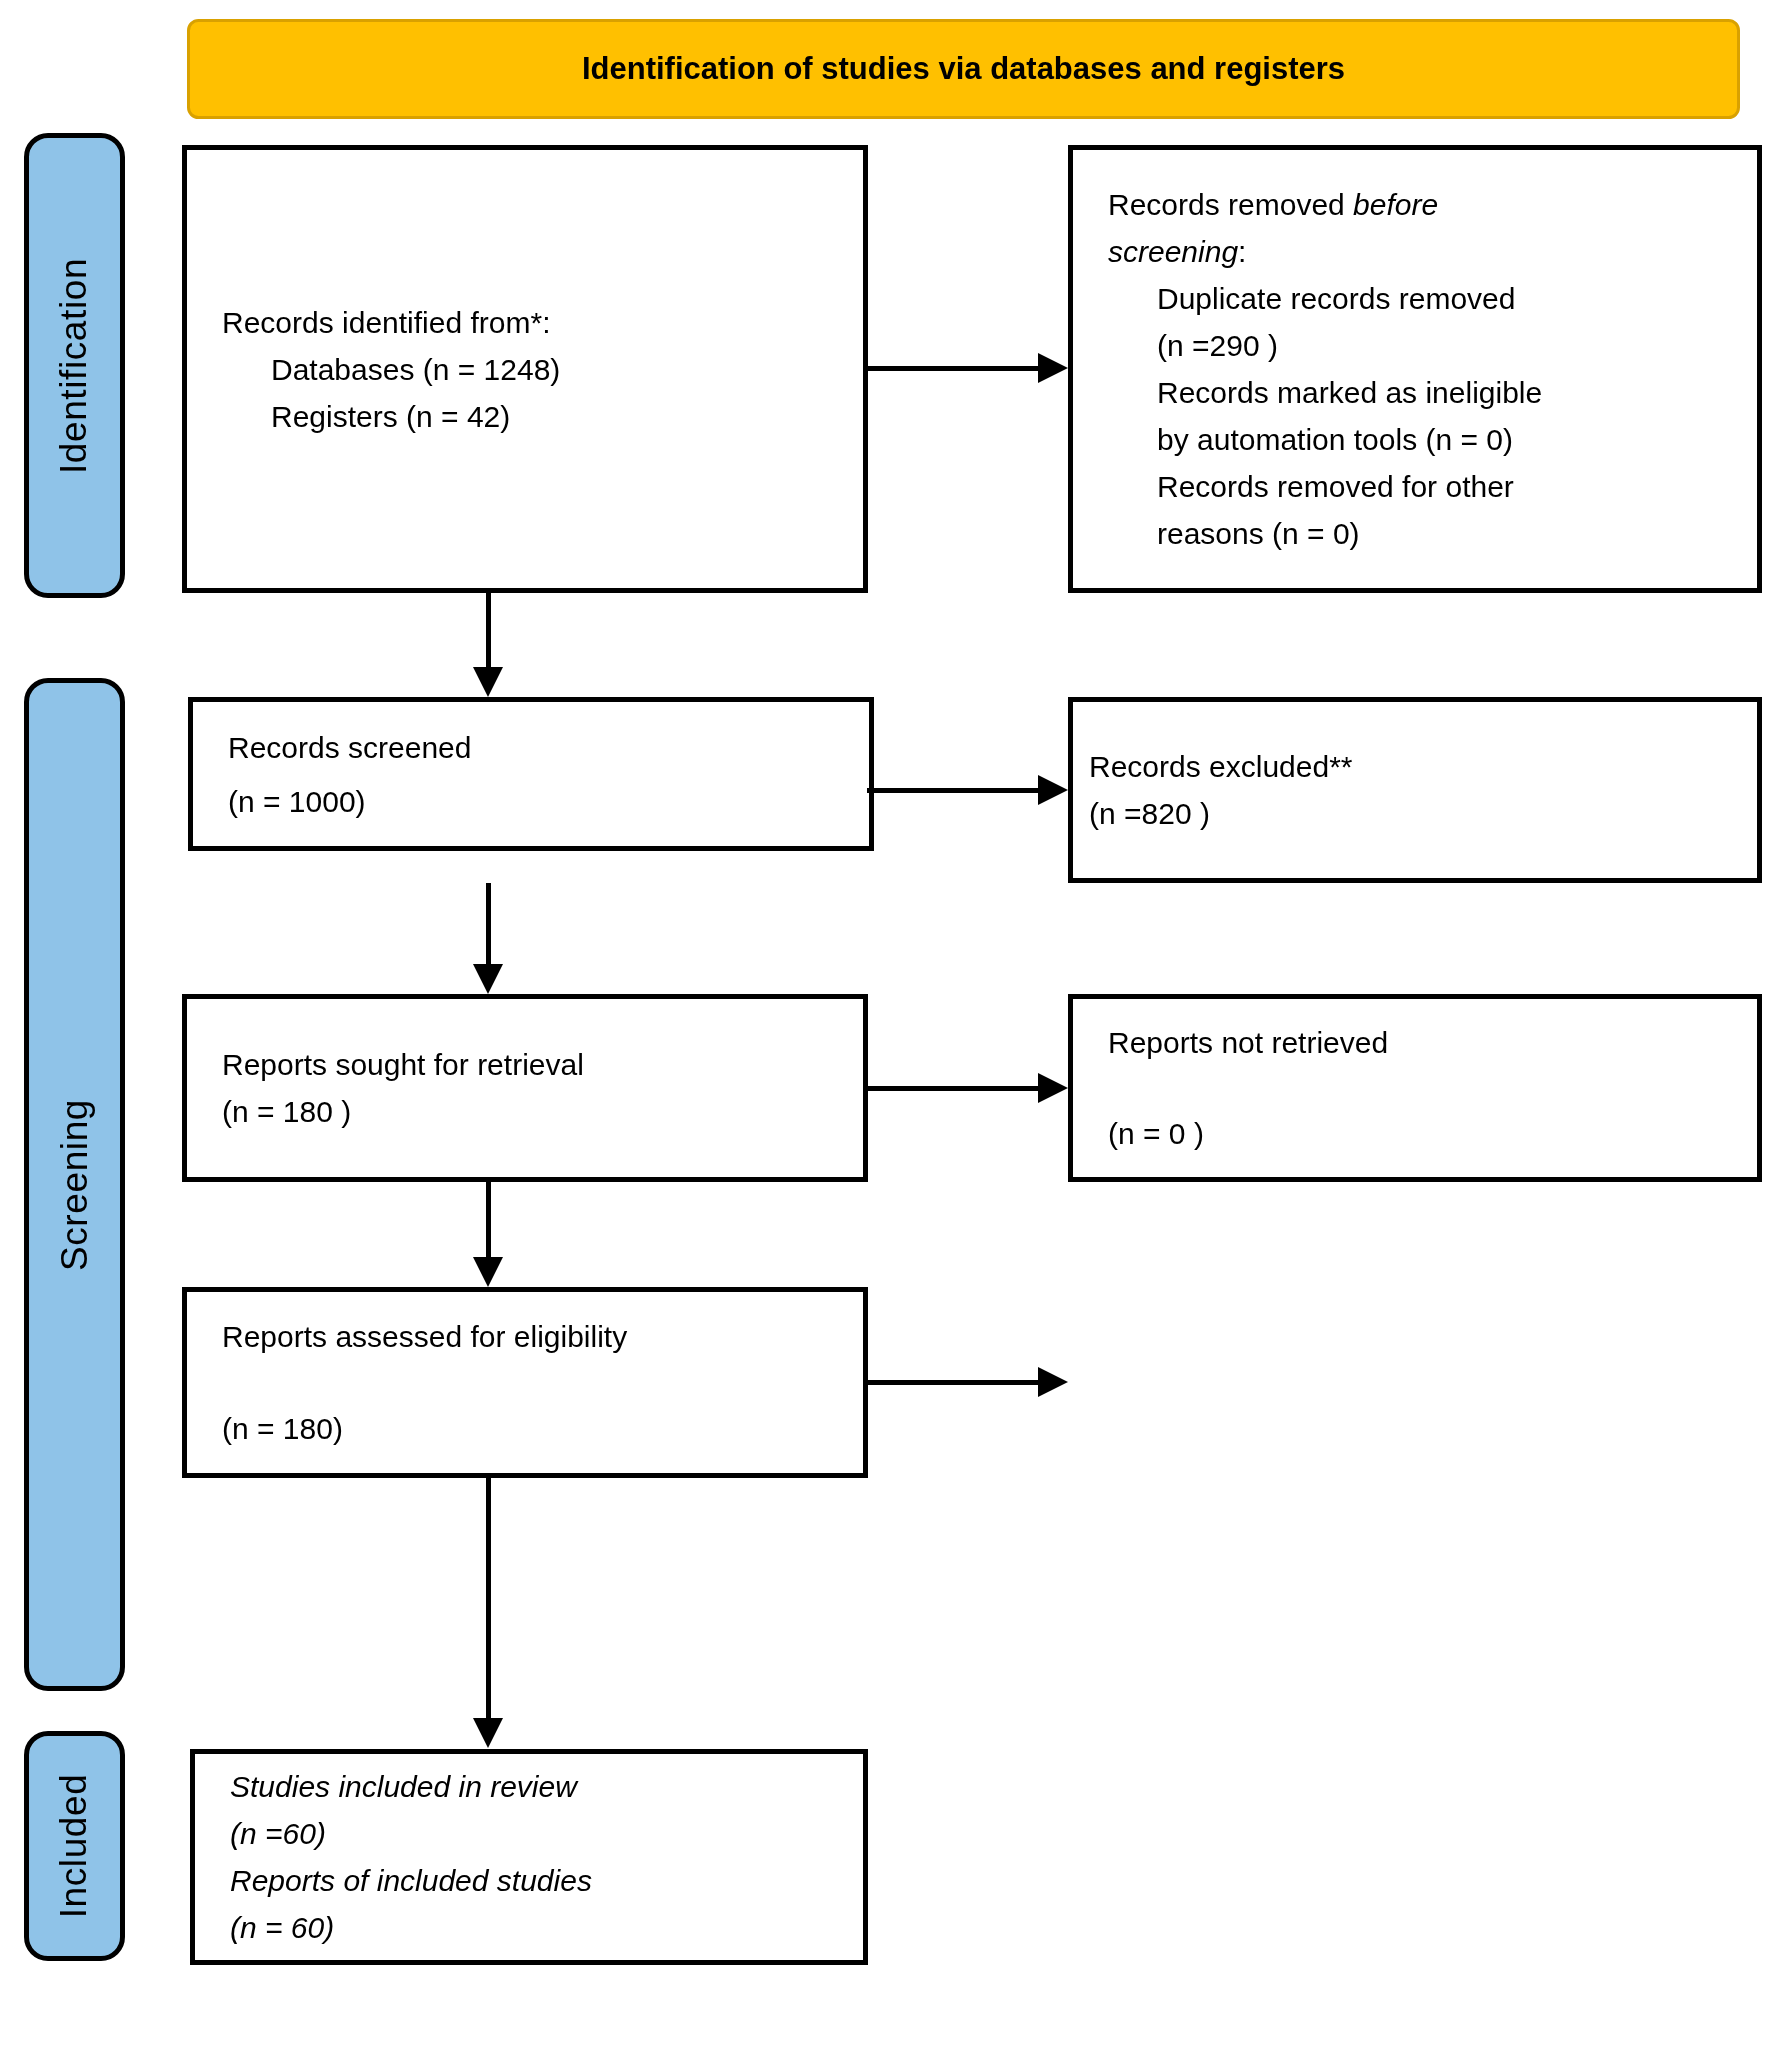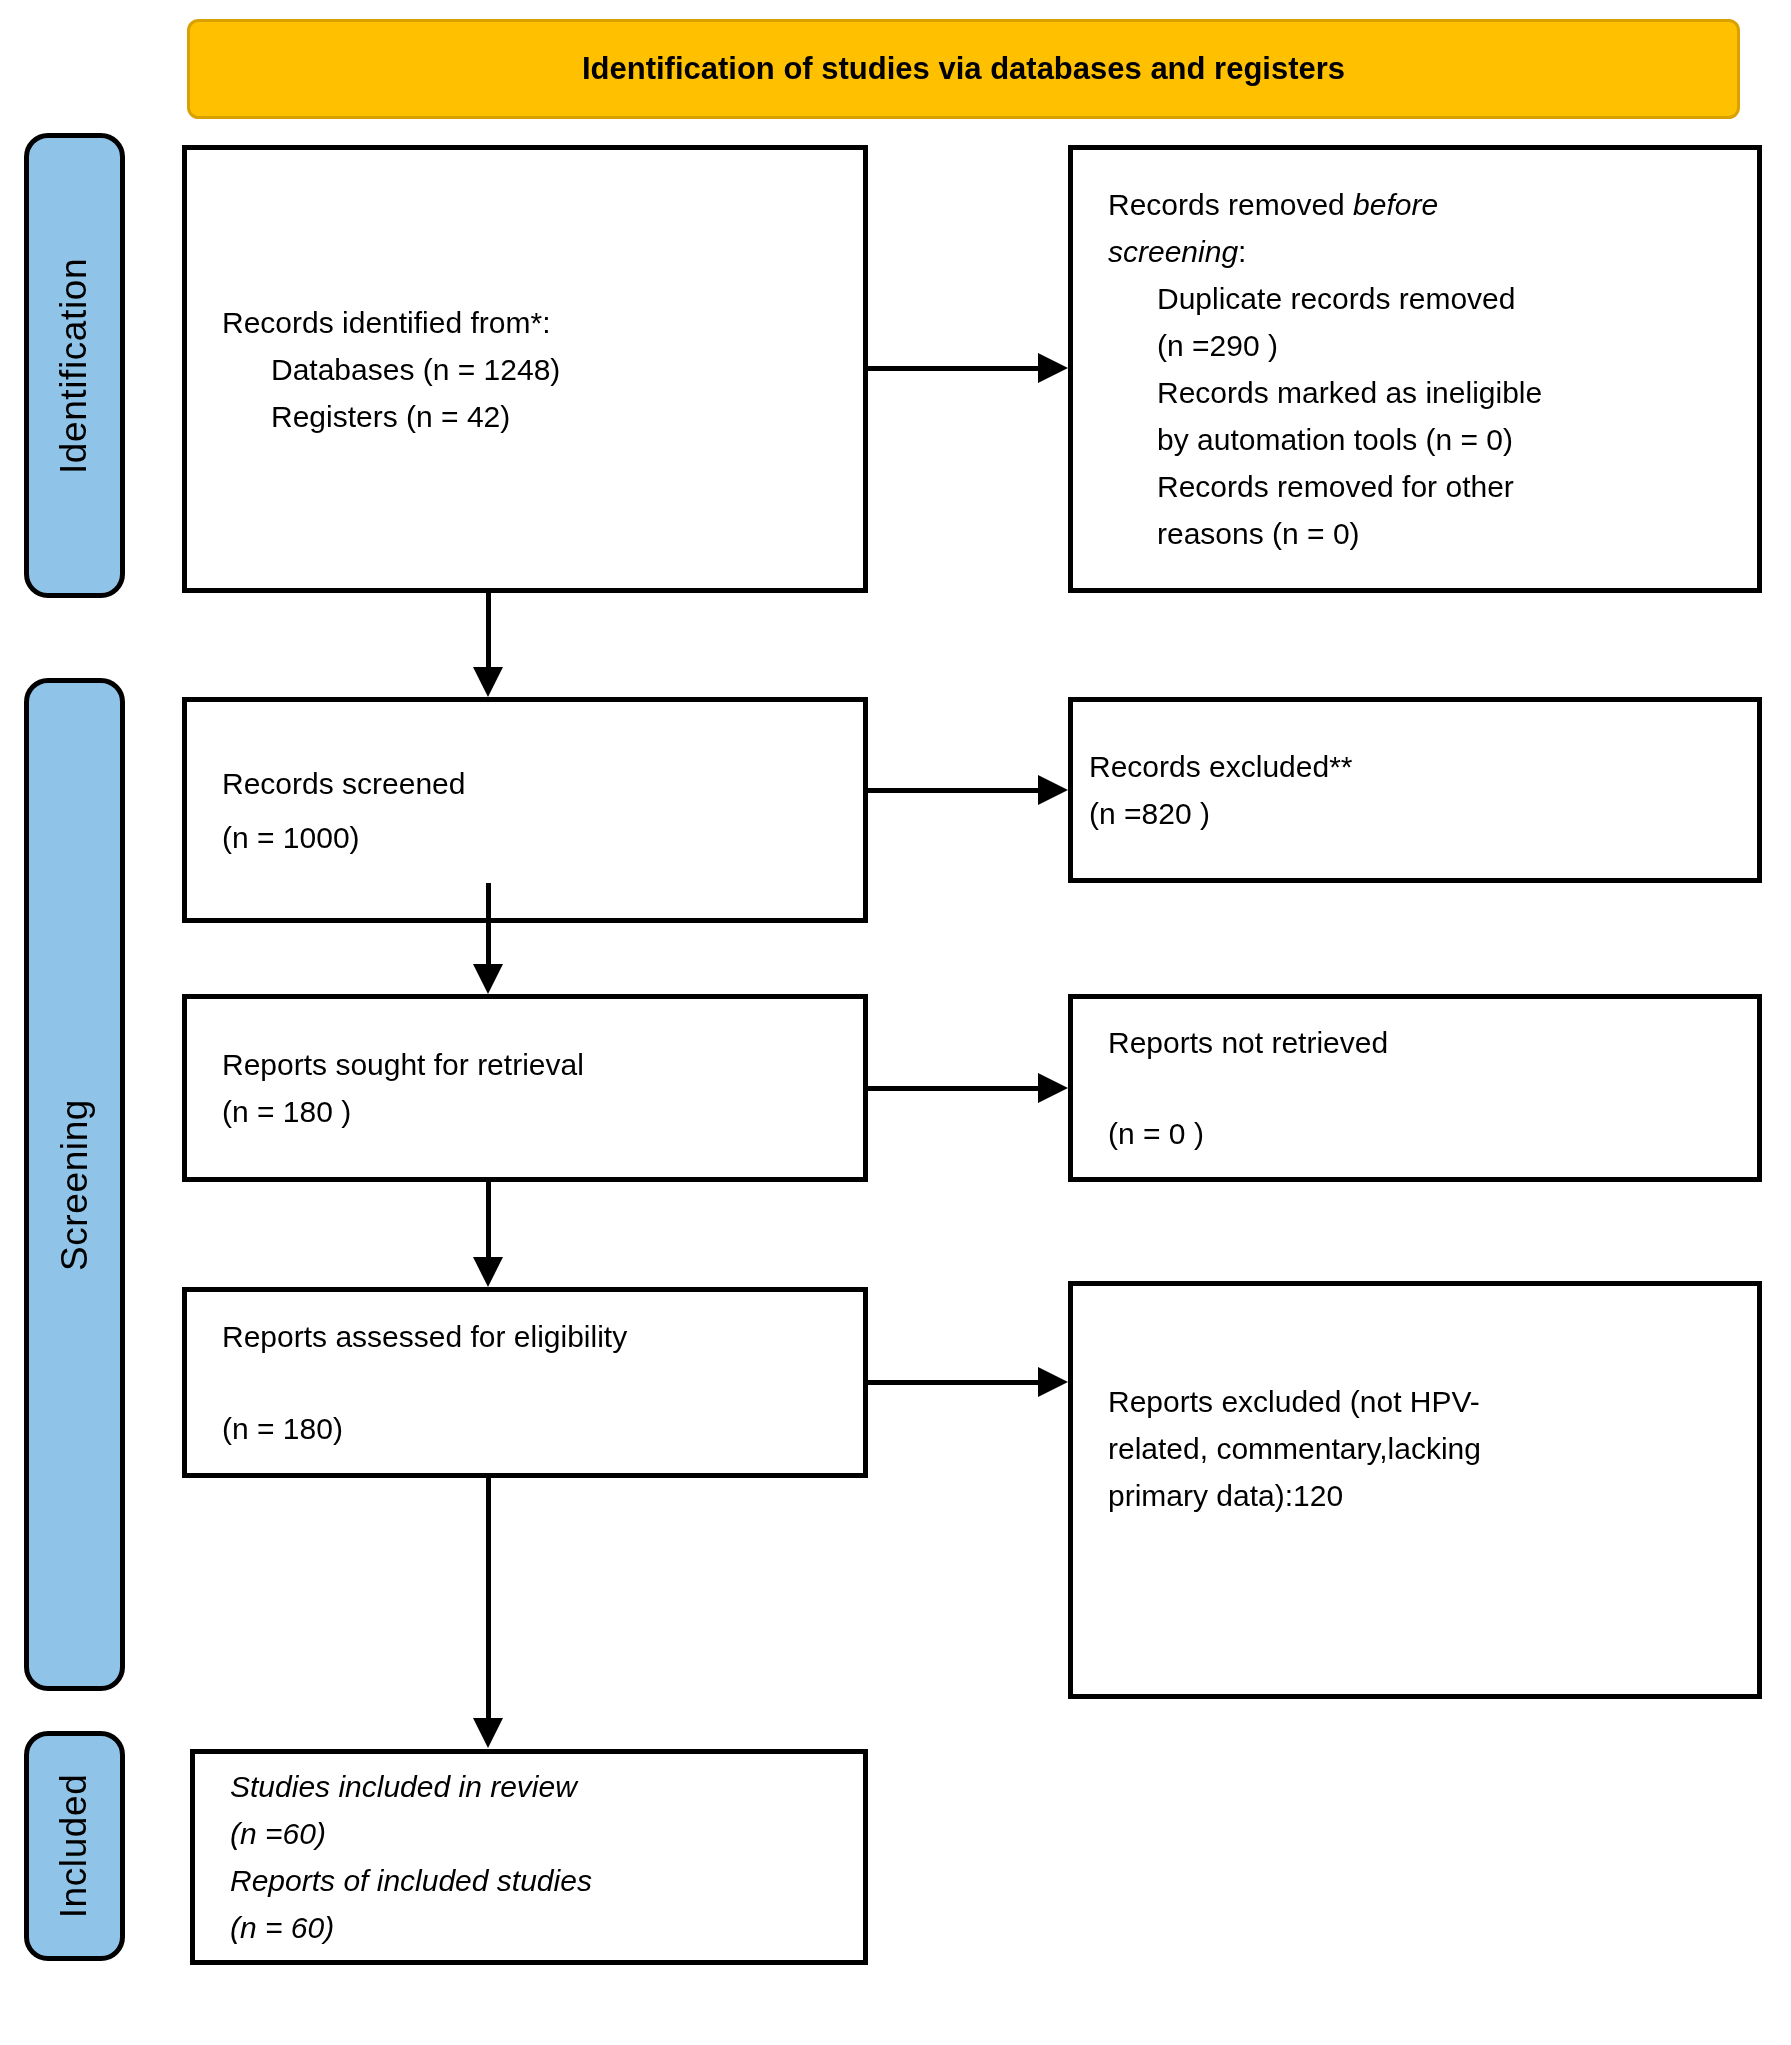--- a/index.html
+++ b/index.html
@@ -46,21 +46,21 @@
     box-sizing:border-box;
     display:flex;flex-direction:column;justify-content:center;
     padding:12.7px 19px 12.7px 35px;
     font-size:30px;line-height:47px;
   }
   .box .line{white-space:nowrap;}
   .box .indent{padding-left:49px;}
   .italic{font-style:italic;}
   #box-records-identified{left:182px;top:145px;width:686px;height:448px;}
   #box-records-removed  {left:1068px;top:145px;width:694px;height:448px;}
-  #box-records-screened {left:182px;top:697px;width:686px;height:226px;gap:7px;}
+  #box-records-screened {left:188px;top:697px;width:686px;height:154px;gap:7px;}
   #box-records-excluded {left:1068px;top:697px;width:694px;height:186px;padding-left:16px;}
   #box-reports-sought   {left:182px;top:994px;width:686px;height:188px;}
   #box-reports-not-retrieved{left:1068px;top:994px;width:694px;height:188px;gap:44px;}
   #box-reports-assessed {left:182px;top:1287px;width:686px;height:191px;gap:45px;}
   #box-reports-excluded {left:1068px;top:1281px;width:694px;height:418px;padding-bottom:95px;}
   #box-studies-included {left:190px;top:1749px;width:678px;height:216px;font-style:italic;}
   
   .vline{position:absolute;width:5px;background:#000;}
   .hline{position:absolute;height:5px;background:#000;}
   .vhead{position:absolute;width:0;height:0;
@@ -124,25 +124,20 @@
   <div class="box" id="box-reports-not-retrieved">
     <div class="line">Reports not retrieved</div>
     <div class="line">(n = 0 )</div>
   </div>
 
   <div class="box" id="box-reports-assessed">
     <div class="line">Reports assessed for eligibility</div>
     <div class="line">(n = 180)</div>
   </div>
 
-  <div class="box" id="box-reports-excluded">
-    <div class="line">Reports excluded (not HPV-</div>
-    <div class="line">related, commentary,lacking</div>
-    <div class="line">primary data):120</div>
-  </div>
 
   <div class="box" id="box-studies-included">
     <div class="line">Studies included in review</div>
     <div class="line">(n =60)</div>
     <div class="line">Reports of included studies</div>
     <div class="line">(n = 60)</div>
   </div>
 
   <div class="vline" style="left:486px;top:592px;height:77px;"></div>
   <div class="vhead" style="left:473px;top:667px;"></div>

